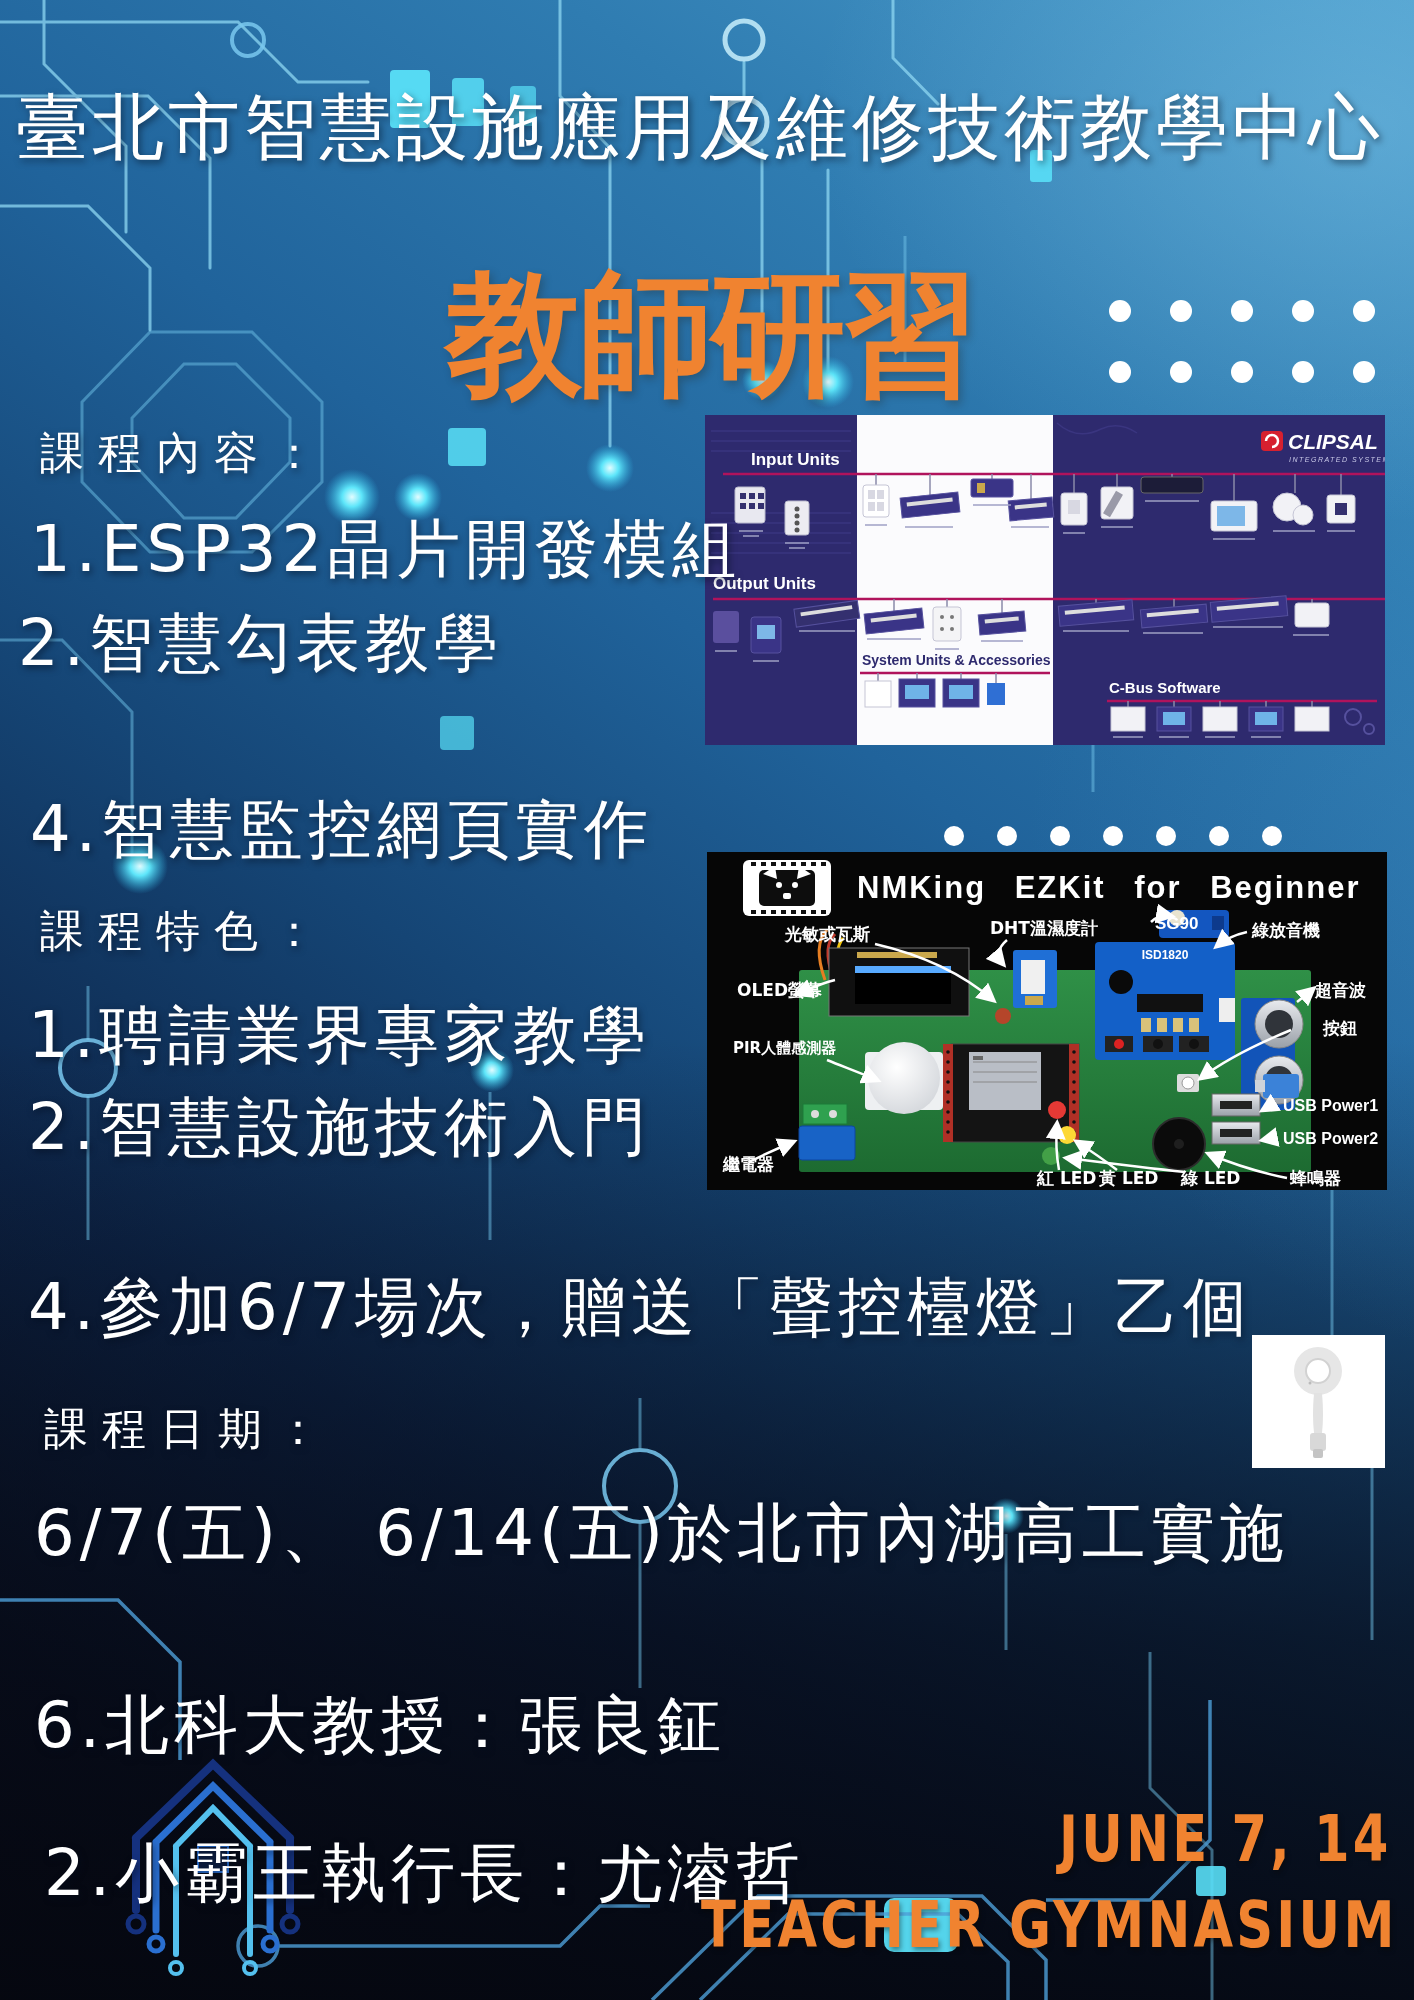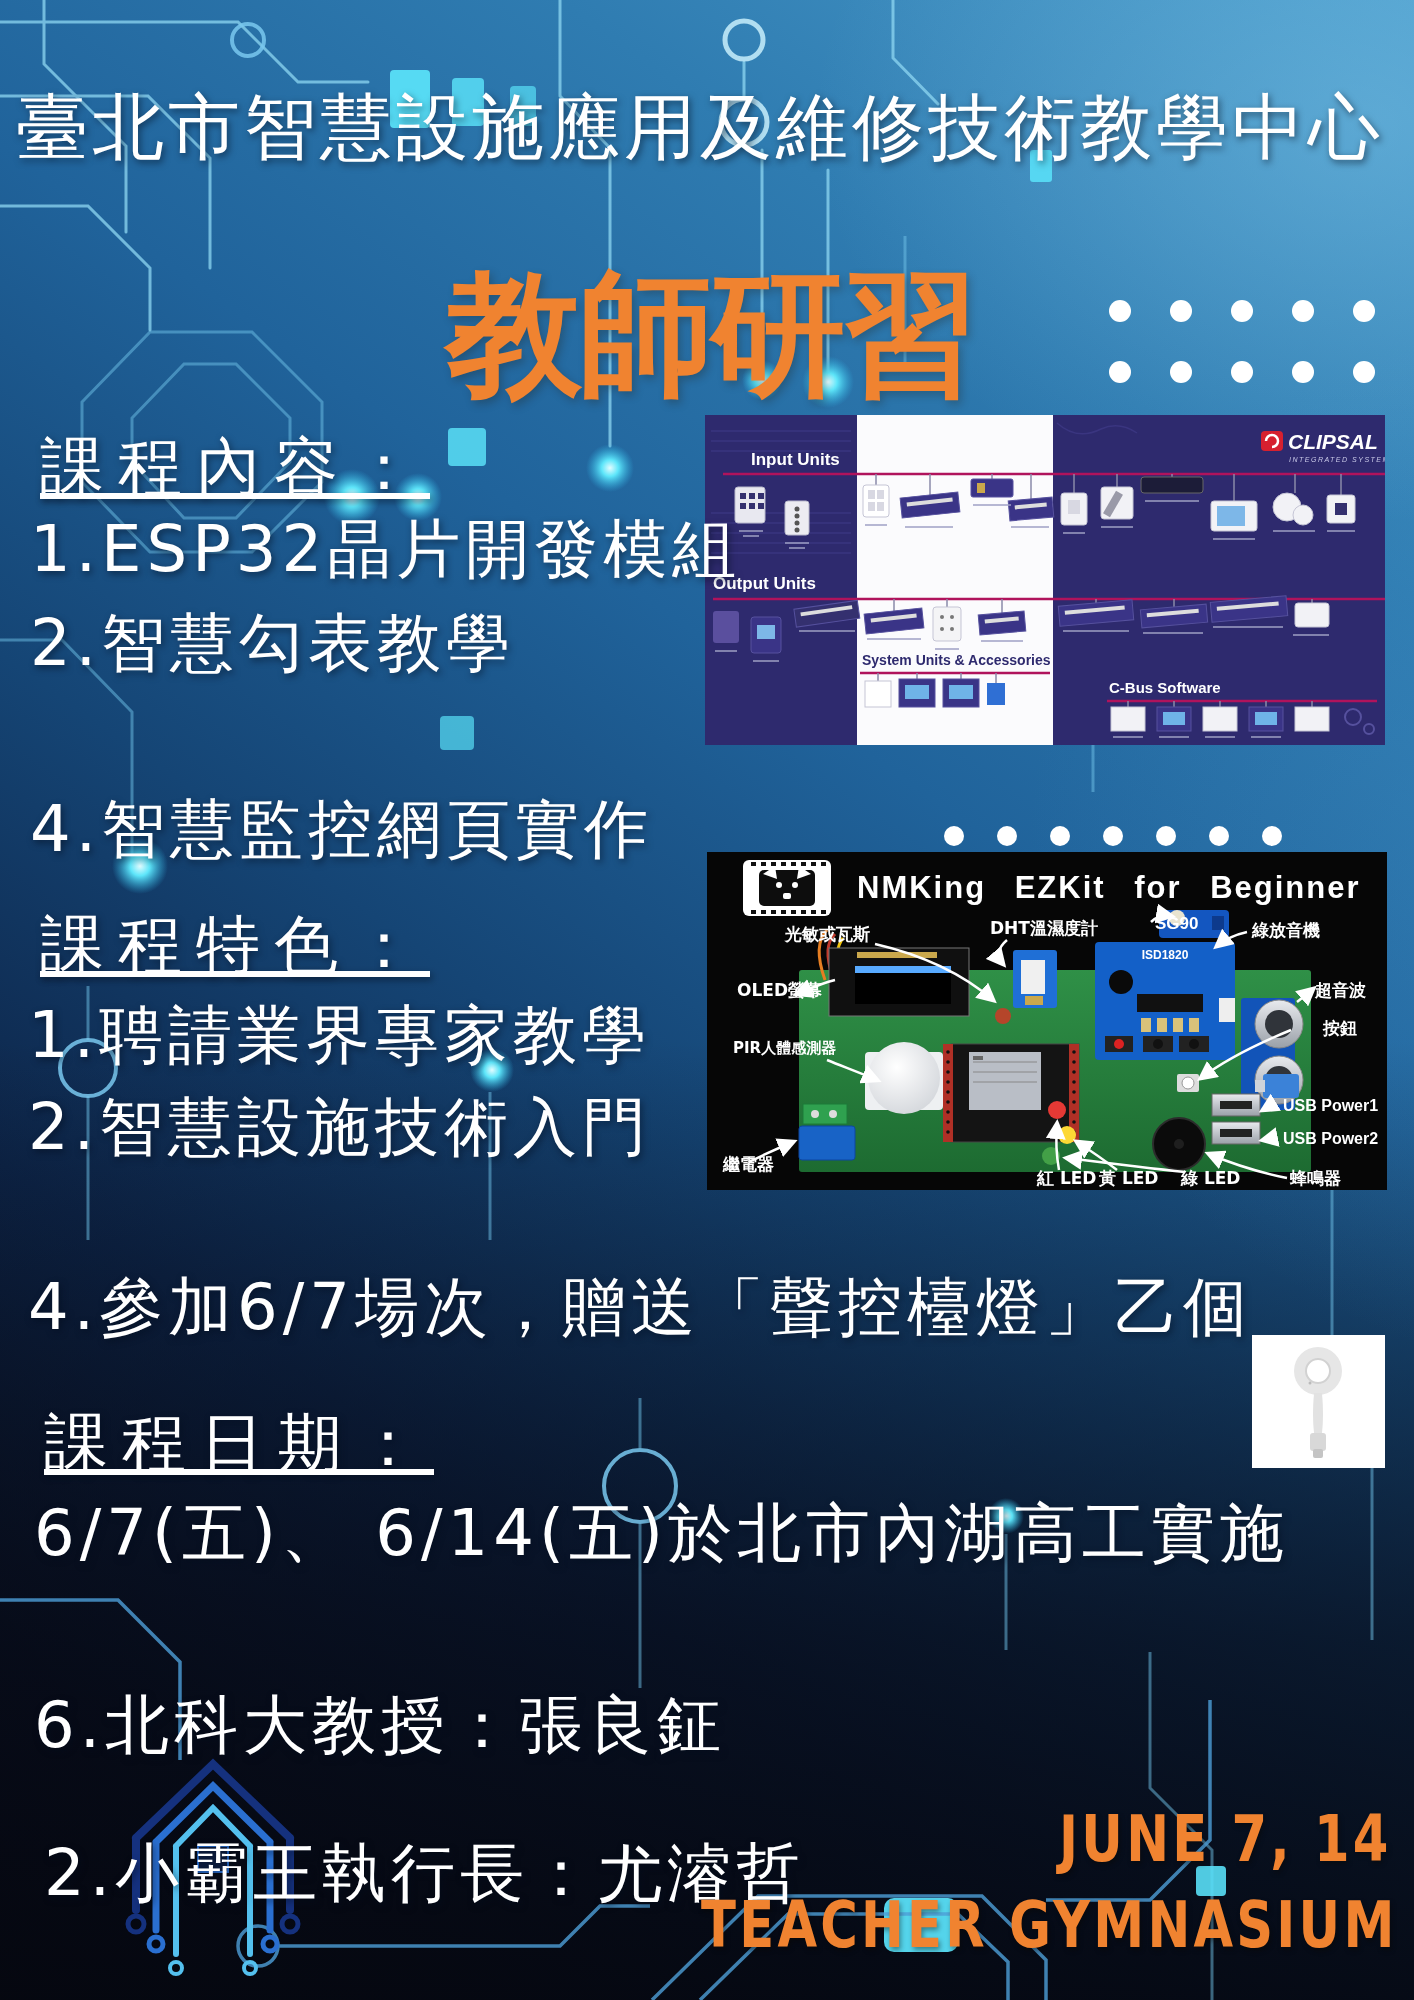--- a/index.html
+++ b/index.html
@@ -11,21 +11,21 @@
       radial-gradient(1000px 900px at 115% 42%, rgba(70,150,205,.30), rgba(70,150,205,0) 60%),
       linear-gradient(to bottom, rgba(4,8,18,0) 52%, rgba(6,9,20,.72) 82%, rgba(5,7,15,.9) 100%),
       linear-gradient(215deg, #4a9ccb 0%, #2f7cb1 20%, #20639b 38%, #154575 55%, #0d2549 72%, #091226 88%, #070b18 100%);
   }
   .bg-svg{position:absolute;left:0;top:0;z-index:1;}
   .txt{position:absolute;color:#fff;white-space:nowrap;z-index:5;
        text-shadow:2px 3px 7px rgba(4,12,30,.55);}
   .main-title{left:16px;top:80px;font-size:72px;font-weight:400;letter-spacing:4px;}
   .workshop-title{left:446px;top:244px;font-size:136px;font-weight:800;letter-spacing:-4px;
        color:#F08330;text-shadow:3px 4px 8px rgba(30,20,5,.25);}
-  .sec-h{font-size:64px;letter-spacing:14px;text-decoration:underline;}
+  .sec-h{font-size:44px;letter-spacing:14px;}
   .sec-i{font-size:64px;letter-spacing:5px;}
   .orange{color:#F08330;font-weight:800;letter-spacing:4px;font-size:64px;
        transform:scaleX(.8);transform-origin:100% 50%;text-shadow:2px 3px 6px rgba(10,8,2,.4);}
   .dot{position:absolute;border-radius:50%;background:#fff;z-index:4;}
   .img-abs{position:absolute;z-index:3;}
   svg text{font-family:"Liberation Sans",sans-serif;}
   svg text.cjk{font-family:"DejaVu Sans",sans-serif;}
 </style>
 </head>
 <body>
@@ -142,21 +142,21 @@
     <div class="dot" style="left:997px;top:826px;width:20px;height:20px;"></div>
     <div class="dot" style="left:1050px;top:826px;width:20px;height:20px;"></div>
     <div class="dot" style="left:1103px;top:826px;width:20px;height:20px;"></div>
     <div class="dot" style="left:1156px;top:826px;width:20px;height:20px;"></div>
     <div class="dot" style="left:1209px;top:826px;width:20px;height:20px;"></div>
     <div class="dot" style="left:1262px;top:826px;width:20px;height:20px;"></div>
   </div>
 
   <div class="txt sec-h" style="left:40px;top:424px;">課程內容：</div>
   <div class="txt sec-i" style="left:30px;top:506px;">1.ESP32晶片開發模組</div>
-  <div class="txt sec-i" style="left:30px;top:600px;">2.智慧勾表教學</div>
+  <div class="txt sec-i" style="left:18px;top:600px;">2.智慧勾表教學</div>
   <div class="txt sec-i" style="left:30px;top:786px;">4.智慧監控網頁實作</div>
 
   <div class="txt sec-h" style="left:40px;top:902px;">課程特色：</div>
   <div class="txt sec-i" style="left:28px;top:992px;">1.聘請業界專家教學</div>
   <div class="txt sec-i" style="left:28px;top:1084px;">2.智慧設施技術入門</div>
   <div class="txt sec-i" style="left:28px;top:1264px;">4.參加6/7場次，贈送「聲控檯燈」乙個</div>
 
   <div class="txt sec-h" style="left:44px;top:1400px;">課程日期：</div>
   <div class="txt sec-i" style="left:34px;top:1490px;">6/7(五)、 6/14(五)於北市內湖高工實施</div>
 

